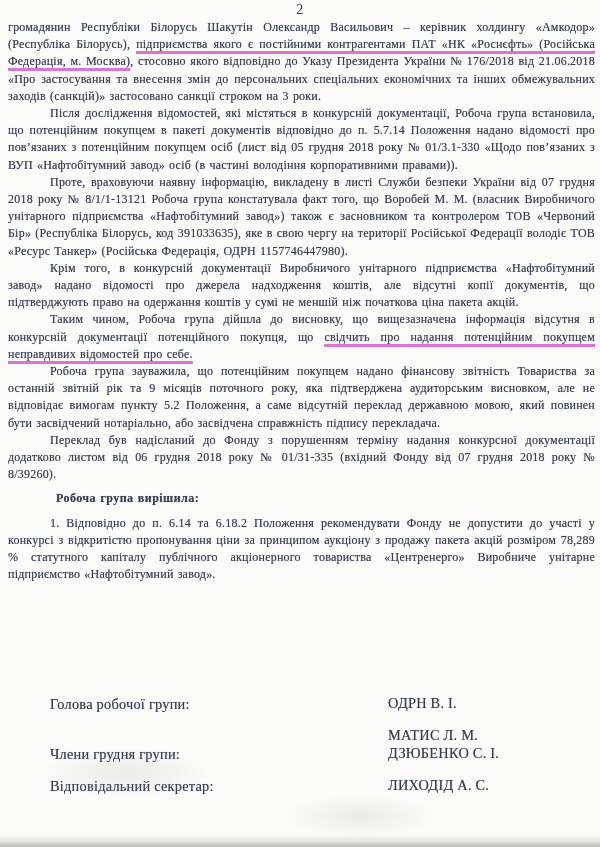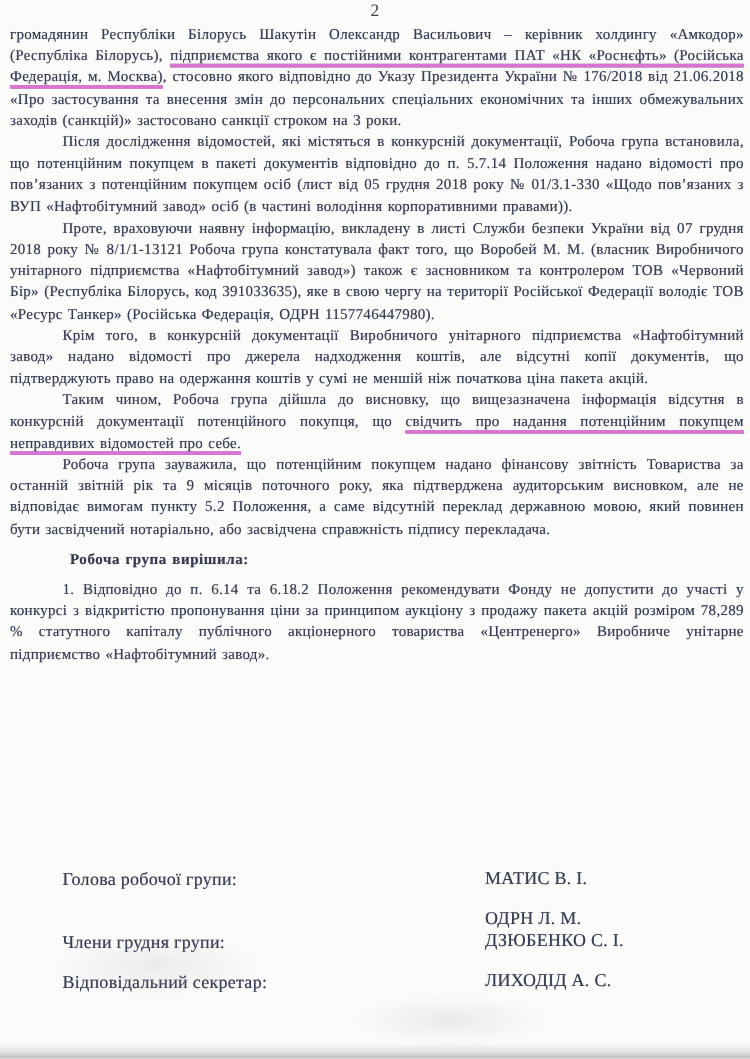--- a/index.html
+++ b/index.html
@@ -94,35 +94,36 @@
 <div class="page">
   <div class="page-number">2</div>
 
   <div class="doc-body">
       <p class="noindent"><span>громадянин Республіки Білорусь Шакутін Олександр Васильович – керівник холдингу «Амкодор» (Республіка Білорусь), </span><span class="hl" style="text-decoration-color: rgb(218, 116, 210);">підприємства якого є постійними контрагентами ПАТ «НК «Роснєфть» (Російська Федерація, м. Москва)</span><span>, стосовно якого відповідно до Указу Президента України № 176/2018 від 21.06.2018 «Про застосування та внесення змін до персональних спеціальних економічних та інших обмежувальних заходів (санкцій)» застосовано санкції строком на 3 роки.</span></p>
       <p><span>Після дослідження відомостей, які містяться в конкурсній документації, Робоча група встановила, що потенційним покупцем в пакеті документів відповідно до п. 5.7.14 Положення надано відомості про пов’язаних з потенційним покупцем осіб (лист від 05 грудня 2018 року № 01/3.1-330 «Щодо пов’язаних з ВУП «Нафтобітумний завод» осіб (в частині володіння корпоративними правами)).</span></p>
       <p><span>Проте, враховуючи наявну інформацію, викладену в листі Служби безпеки України від 07 грудня 2018 року № 8/1/1-13121 Робоча група констатувала факт того, що Воробей М. М. (власник Виробничого унітарного підприємства «Нафтобітумний завод») також є засновником та контролером ТОВ «Червоний Бір» (Республіка Білорусь, код 391033635), яке в свою чергу на території Російської Федерації володіє ТОВ «Ресурс Танкер» (Російська Федерація, ОДРН 1157746447980).</span></p>
       <p><span>Крім того, в конкурсній документації Виробничого унітарного підприємства «Нафтобітумний завод» надано відомості про джерела надходження коштів, але відсутні копії документів, що підтверджують право на одержання коштів у сумі не меншій ніж початкова ціна пакета акцій.</span></p>
       <p><span>Таким чином, Робоча група дійшла до висновку, що вищезазначена інформація відсутня в конкурсній документації потенційного покупця, що </span><span class="hl" style="text-decoration-color: rgb(218, 116, 210);">свідчить про надання потенційним покупцем неправдивих відомостей про себе.</span></p>
       <p><span>Робоча група зауважила, що потенційним покупцем надано фінансову звітність Товариства за останній звітній рік та 9 місяців поточного року, яка підтверджена аудиторським висновком, але не відповідає вимогам пункту 5.2 Положення, а саме відсутній переклад державною мовою, який повинен бути засвідчений нотаріально, або засвідчена справжність підпису перекладача.</span></p>
+      <p><span>Переклад був надісланий до Фонду з порушенням терміну надання конкурсної документації додатково листом від 06 грудня 2018 року № 01/31-335 (вхідний Фонду від 07 грудня 2018 року № 8/39260).</span></p>
       <p class="heading"><span>Робоча група вирішила:</span></p>
       <p><span>1. Відповідно до п. 6.14 та 6.18.2 Положення рекомендувати Фонду не допустити до участі у конкурсі з відкритістю пропонування ціни за принципом аукціону з продажу пакета акцій розміром 78,289 % статутного капіталу публічного акціонерного товариства «Центренерго» Виробниче унітарне підприємство «Нафтобітумний завод».</span></p>
     </div>
 
   <div class="signature-section">
       <div class="sigrow first">
         <div class="siglabel">Голова робочої групи:</div>
         <div class="signames">
-          <div>МАТИС В. І.</div>
+          <div>ОДРН В. І.</div>
         </div>
       </div>
       <div class="sigrow">
         <div class="siglabel">Члени грудня групи:</div>
         <div class="signames">
-          <div>ОДРН Л. М.</div>
+          <div>МАТИС Л. М.</div>
           <div>ДЗЮБЕНКО С. І.</div>
         </div>
       </div>
       <div class="sigrow">
         <div class="siglabel">Відповідальний секретар:</div>
         <div class="signames">
           <div>ЛИХОДІД А. С.</div>
         </div>
       </div>
     </div>

